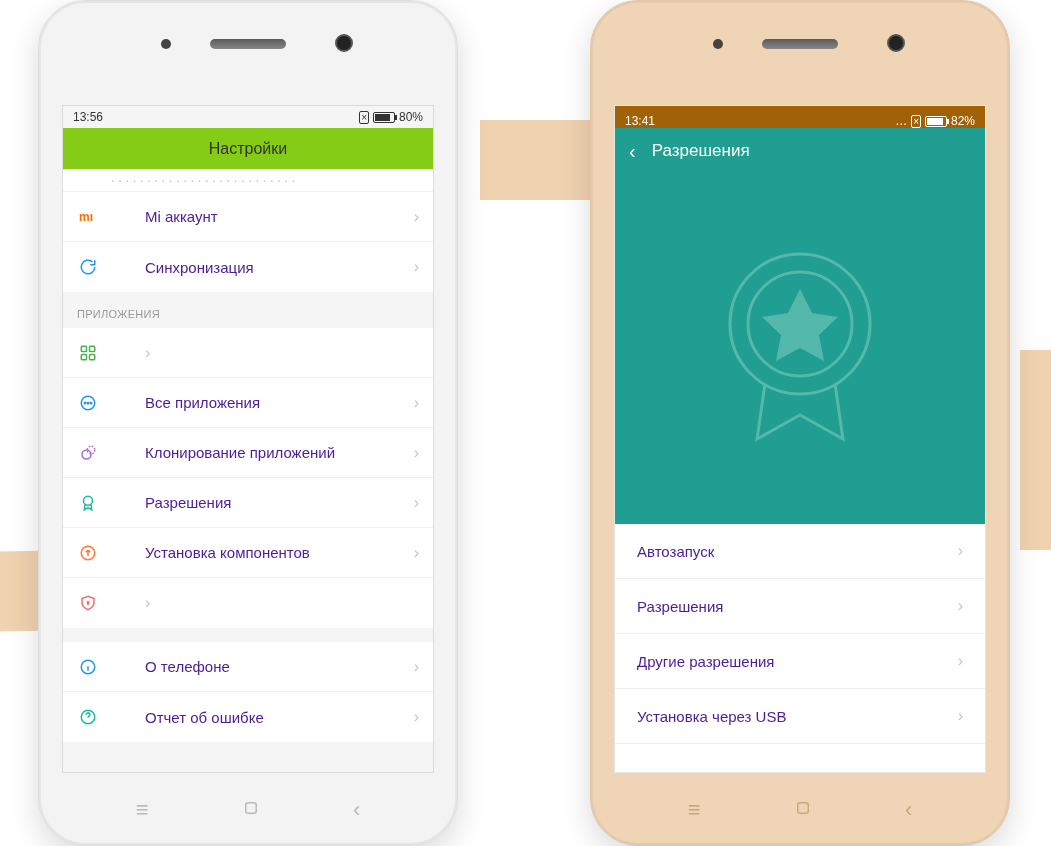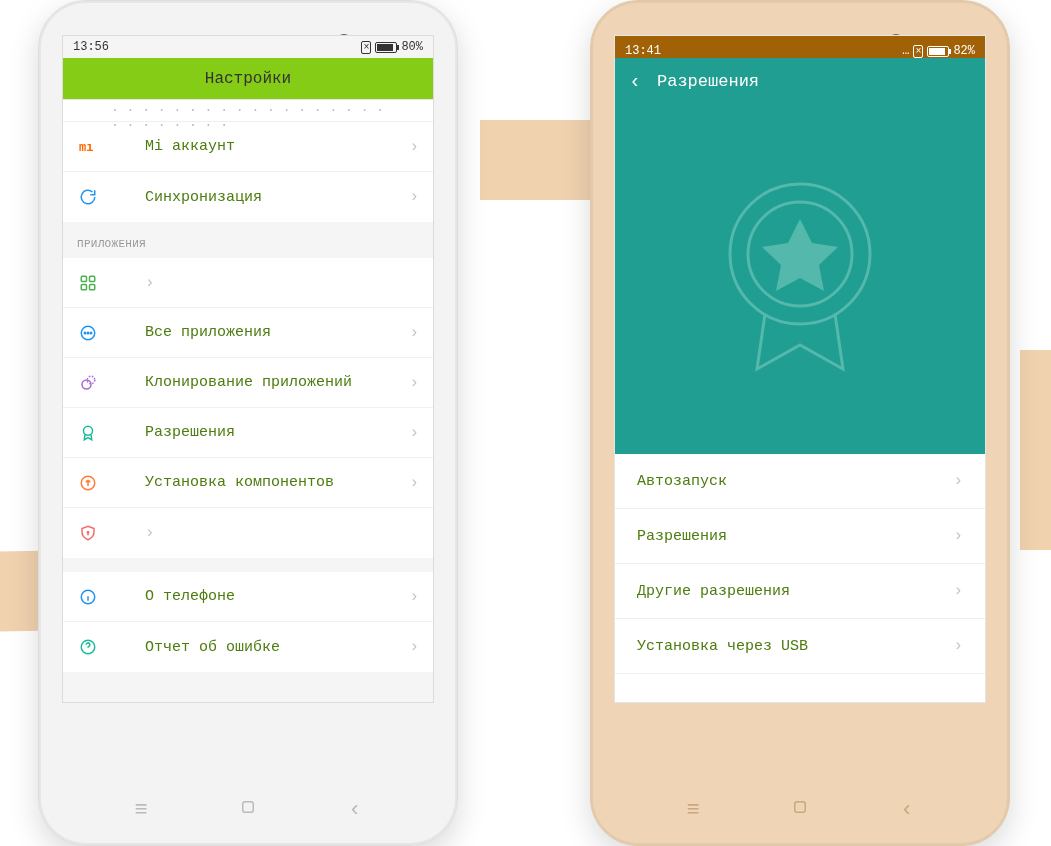--- a/index.html
+++ b/index.html
@@ -29,22 +29,21 @@
     left: 1020px; top: 350px;
     width: 40px; height: 200px;
     background: #f0d2af;
   }
   .phone {
     position: absolute;
     width: 420px;
     height: 846px;
     border-radius: 48px;
     box-shadow: 0 10px 30px rgba(0,0,0,0.15), inset 0 0 0 2px rgba(0,0,0,0.05);
-    padding-top: 34px;
-    font-family: Liberation Mono, monospace;
+    padding-top: 104px;
   }
   .phone-white { left: 38px; top: 0; background: #f3f3f3; border: 1px solid #ddd;}
   .phone-gold  { left: 590px; top: 0; background: #efd5b6; border: 1px solid #e0c7a5;}
   .earpiece {
     position: absolute; top: 38px; left: 50%; transform: translateX(-50%);
     width: 76px; height: 10px; border-radius: 5px;
     background: linear-gradient(#5a5a5a,#888);
   }
   .sensor { position:absolute; top:38px; left:122px; width:10px;height:10px;border-radius:50%;background:#444;}
   .camera { position:absolute; top:33px; left:296px; width:18px;height:18px;border-radius:50%;background:#222;border:2px solid #555;}
@@ -117,21 +116,21 @@
     position: relative;
     gap: 28px;
   }
   .row:last-child { border-bottom:none;}
   .row .ico {
     width: 22px; height:22px;
     display:flex; align-items:center; justify-content:center;
     margin-right: 18px;
     flex-shrink:0;
   }
-  .row .label { flex:1; font-size:15px; color:#4d7c0f; }
+  .row .label { flex:1; font-size:15px; color:#4c1d95; }
   .row .chev { color:#c5c5c5; font-size:16px; }
   .gap { height: 14px; background:#f5f5f5;}
   
   .perm-hero {
     background:#1f9e91;
     height: 350px;
     display:flex; align-items:center; justify-content:center;
   }
   .perm-list .row { height: 55px; padding: 0 22px; border-bottom:1px solid #eee;}
   .peek-row {

